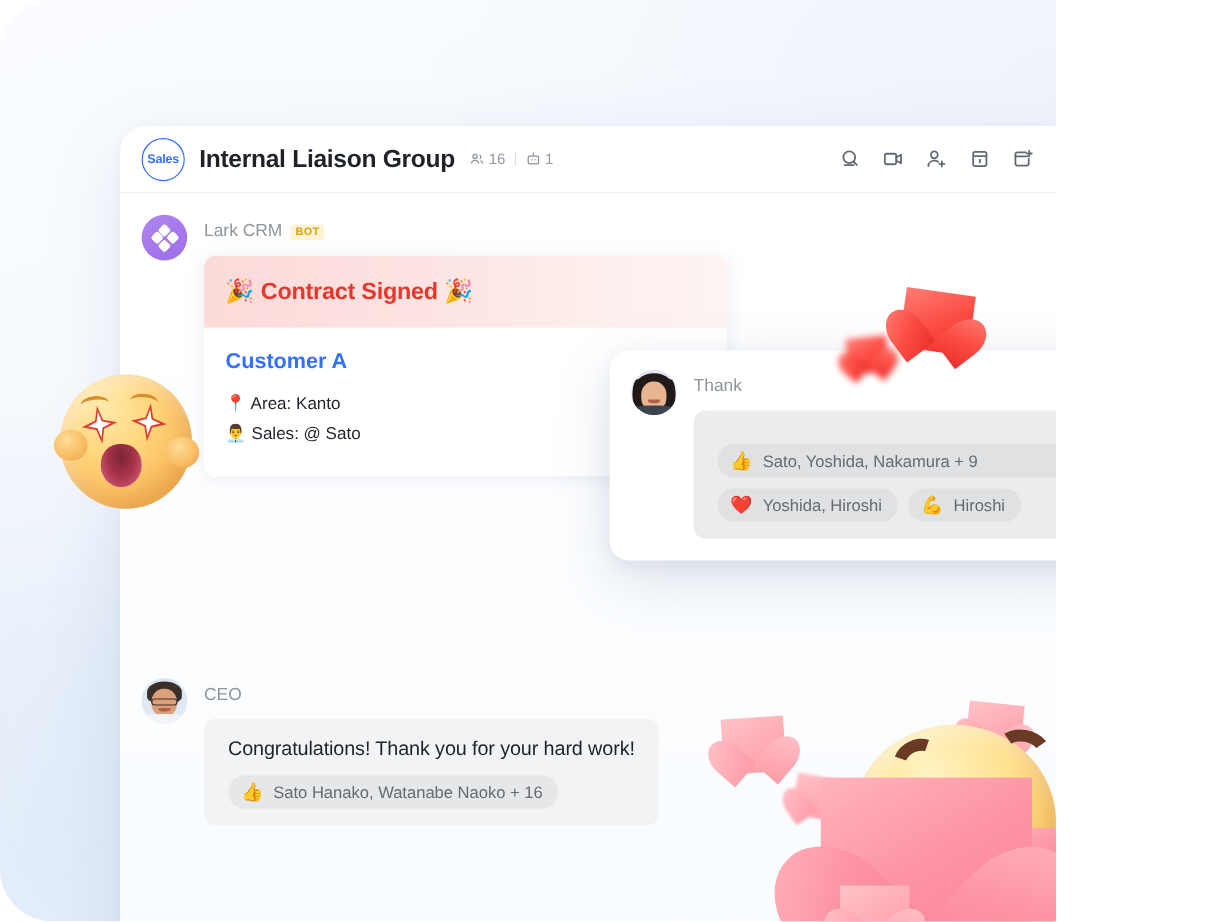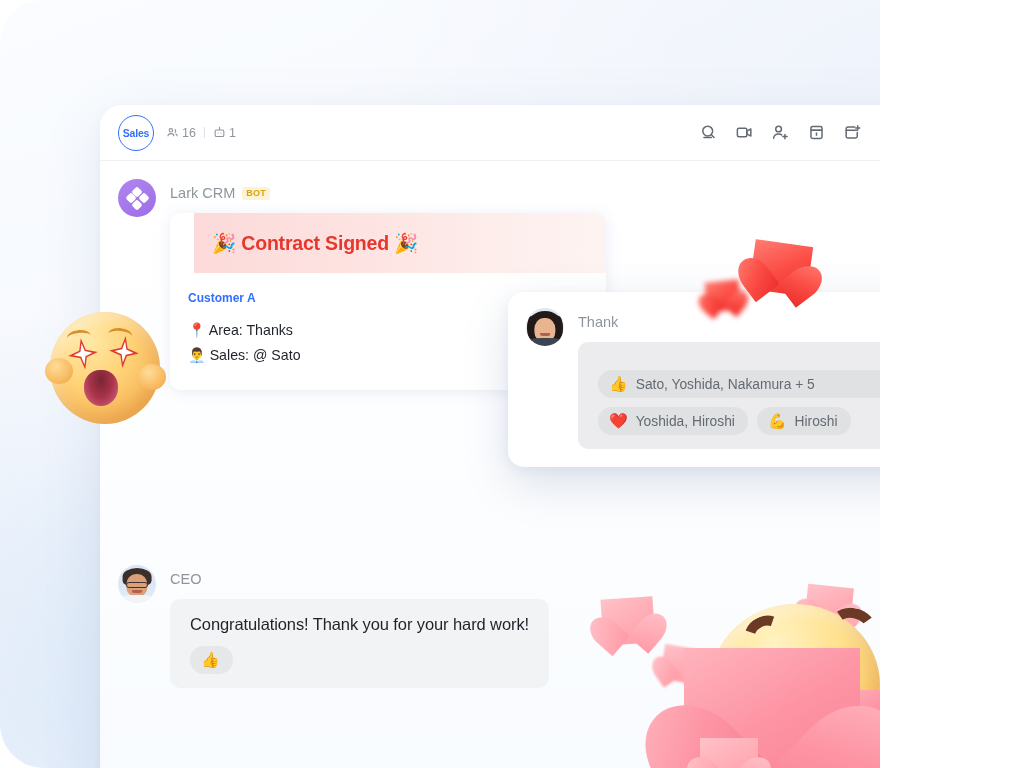--- a/index.html
+++ b/index.html
@@ -142,29 +142,28 @@
     border-radius: 10px;
     background: #fff;
     box-shadow: 0 2px 14px rgba(90,115,160,.13);
     overflow: hidden;
   }
   .crm-head {
     height: 60px;
     display: flex; align-items: center;
     padding-left: 18px;
     background: linear-gradient(90deg, #fcdada 0%, #fde3e1 40%, #fdeeec 75%, #fdf4f2 100%);
-    margin-left: 24px;
   }
   .crm-head-text {
     font-size: 19.5px; font-weight: 700; color: #e7372c;
     letter-spacing: -.2px;
   }
   .crm-body { padding: 18px 18px 22px 18px; }
   .crm-customer {
-    font-size: 12px; font-weight: 700; color: #3370ff;
+    font-size: 18px; font-weight: 700; color: #3370ff;
     margin-bottom: 13px;
   }
   .crm-line {
     font-size: 14.2px; color: #1f2329;
     line-height: 25px;
     white-space: nowrap;
   }
   .crm-note {
     font-size: 14.2px; color: #1f2329;
     margin-top: 16px;
@@ -394,20 +393,21 @@
     <div class="backdrop-sheen"></div>
   </div>
 
   <div class="chat-window">
     <div class="chat-body-bg"></div>
 
     <div class="chat-header">
       <div class="group-avatar">
         <span>Sales</span>
       </div>
+      <div class="chat-title">Internal Liaison Group</div>
 
       <div class="count-group">
         <div class="count-item">
           <svg width="13" height="13" viewBox="0 0 24 24" fill="none" stroke="#8f959e" stroke-width="2">
             <circle cx="9" cy="8" r="3.2"></circle>
             <path d="M3.5 19c0-3.2 2.5-5 5.5-5s5.5 1.8 5.5 5"></path>
             <path d="M16 6.2a3 3 0 0 1 0 5.6"></path>
               <path d="M17.5 14.4c2 .7 3.2 2.3 3.2 4.6"></path>
           </svg>
           <span>16</span>
@@ -486,21 +486,21 @@
 
           <div class="crm-card">
             <div class="crm-head">
               <span class="crm-head-text"><span class="em">🎉</span> <span>Contract Signed</span> <span class="em">🎉</span></span>
             </div>
             <div class="crm-body">
               <div class="crm-customer">Customer A</div>
 
               <div class="crm-line">
                 <span class="em">📍</span>
-                <span>Area: Thanks</span>
+                <span>Area: Kanto</span>
               </div>
               <div class="crm-line">
                 <span class="em">👨‍💼</span>
                 <span>Sales: @ Sato</span>
               </div>
 
             </div>
           </div>
         </div>
       </div>
@@ -517,20 +517,21 @@
         </div>
         <div class="msg-col">
           <div class="sender-row">
             <span class="sender-name">CEO</span>
           </div>
           <div class="bubble">
             <div class="bubble-text">Congratulations! Thank you for your hard work!</div>
             <div class="reactions">
               <div class="chip">
                 <span class="em">👍</span>
+                <span>Sato Hanako, Watanabe Naoko + 16</span>
               </div>
             </div>
           </div>
         </div>
       </div>
 
     </div>
   </div>
 
   <div class="float-panel">
@@ -546,21 +547,21 @@
         </div>
       </div>
       <div class="msg-col" style="flex:1;">
         <div class="sender-row">
           <span class="sender-name">Thank</span>
         </div>
         <div class="bubble">
           <div class="reactions">
             <div class="chip" style="flex-basis:100%;">
               <span class="em">👍</span>
-              <span>Sato, Yoshida, Nakamura + 5</span>
+              <span>Sato, Yoshida, Nakamura + 9</span>
             </div>
             <div class="chip">
               <span class="em">❤️</span>
               <span>Yoshida, Hiroshi</span>
             </div>
             <div class="chip">
               <span class="em">💪</span>
               <span>Hiroshi</span>
             </div>
           </div>

